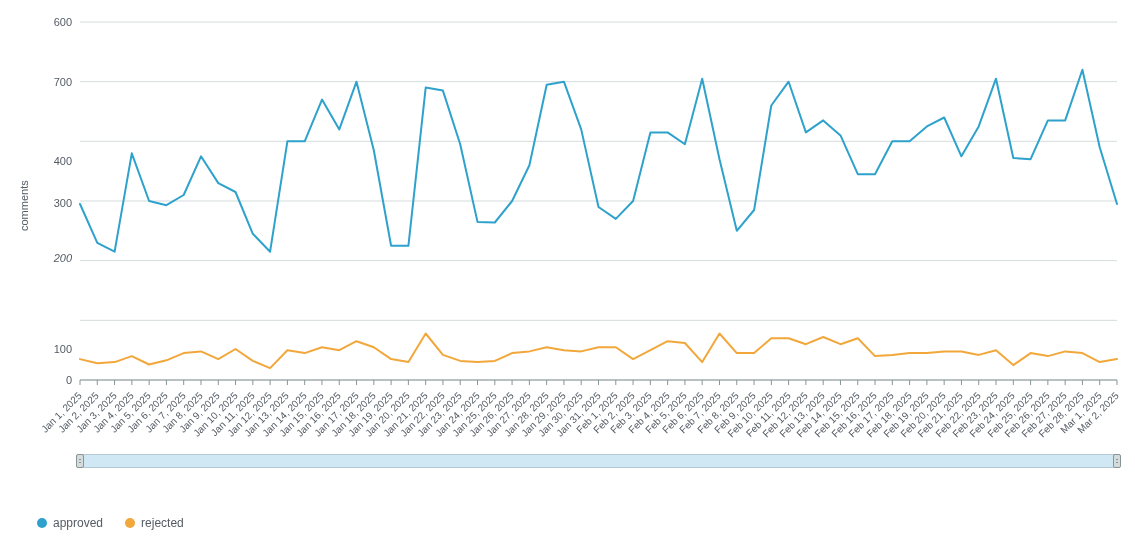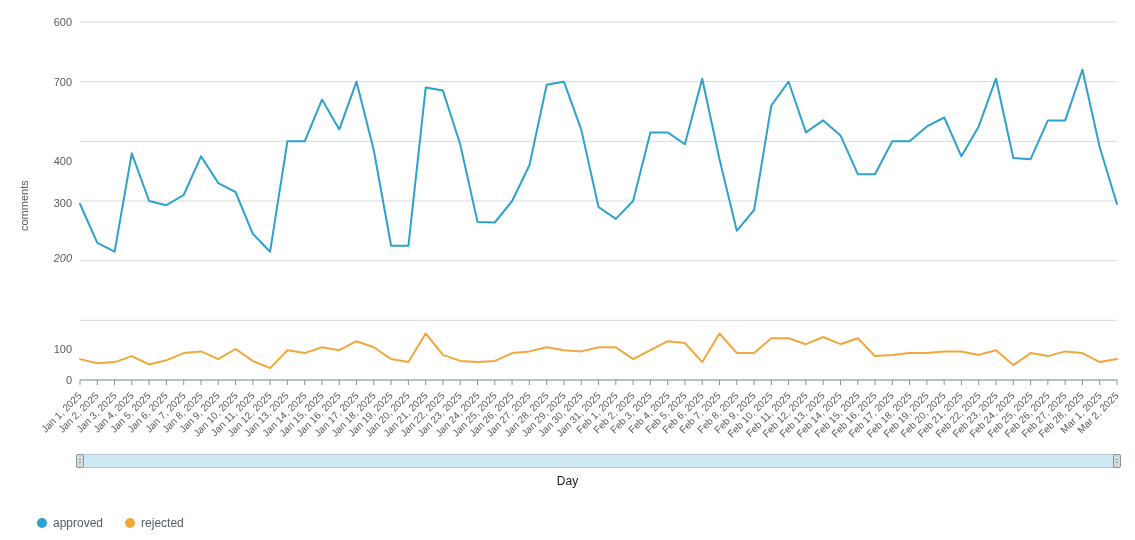--- a/index.html
+++ b/index.html
@@ -255,21 +255,20 @@
       <div class="x-tick" style="left: 1014.58px; top: 380px; transform: rotate(-45deg) translateX(-100%); transform-origin: left top;">Feb 25, 2025</div>
       <div class="x-tick" style="left: 1031.87px; top: 380px; transform: rotate(-45deg) translateX(-100%); transform-origin: left top;">Feb 26, 2025</div>
       <div class="x-tick" style="left: 1049.15px; top: 380px; transform: rotate(-45deg) translateX(-100%); transform-origin: left top;">Feb 27, 2025</div>
       <div class="x-tick" style="left: 1066.43px; top: 380px; transform: rotate(-45deg) translateX(-100%); transform-origin: left top;">Feb 28, 2025</div>
       <div class="x-tick" style="left: 1083.72px; top: 380px; transform: rotate(-45deg) translateX(-100%); transform-origin: left top;">Mar 1, 2025</div>
       <div class="x-tick" style="left: 1101px; top: 380px; transform: rotate(-45deg) translateX(-100%); transform-origin: left top;">Mar 2, 2025</div>
       <div class="y-label" style="left: 6px; top: 221px;">comments</div>
       <div class="slider-track" style="left: 68px; top: 444px; width: 1037px;"></div>
       <div class="slider-handle" style="left: 64px; top: 444px;"></div>
       <div class="slider-handle" style="left: 1101px; top: 444px;"></div>
-      <div class="x-label" style="left: 0px; top: 464px;">Day</div>
     </div>
 
   <div class="legend" id="legend" style="left: 37px; position: absolute; bottom: 10px;">
     <div class="legend-item">
       <span class="legend-dot" id="legend-dot-approved" style="background: rgb(46, 162, 204);"></span>
       <span>approved</span>
     </div>
     <div class="legend-item">
       <span class="legend-dot" id="legend-dot-rejected" style="background: rgb(242, 167, 59);"></span>
       <span>rejected</span>

